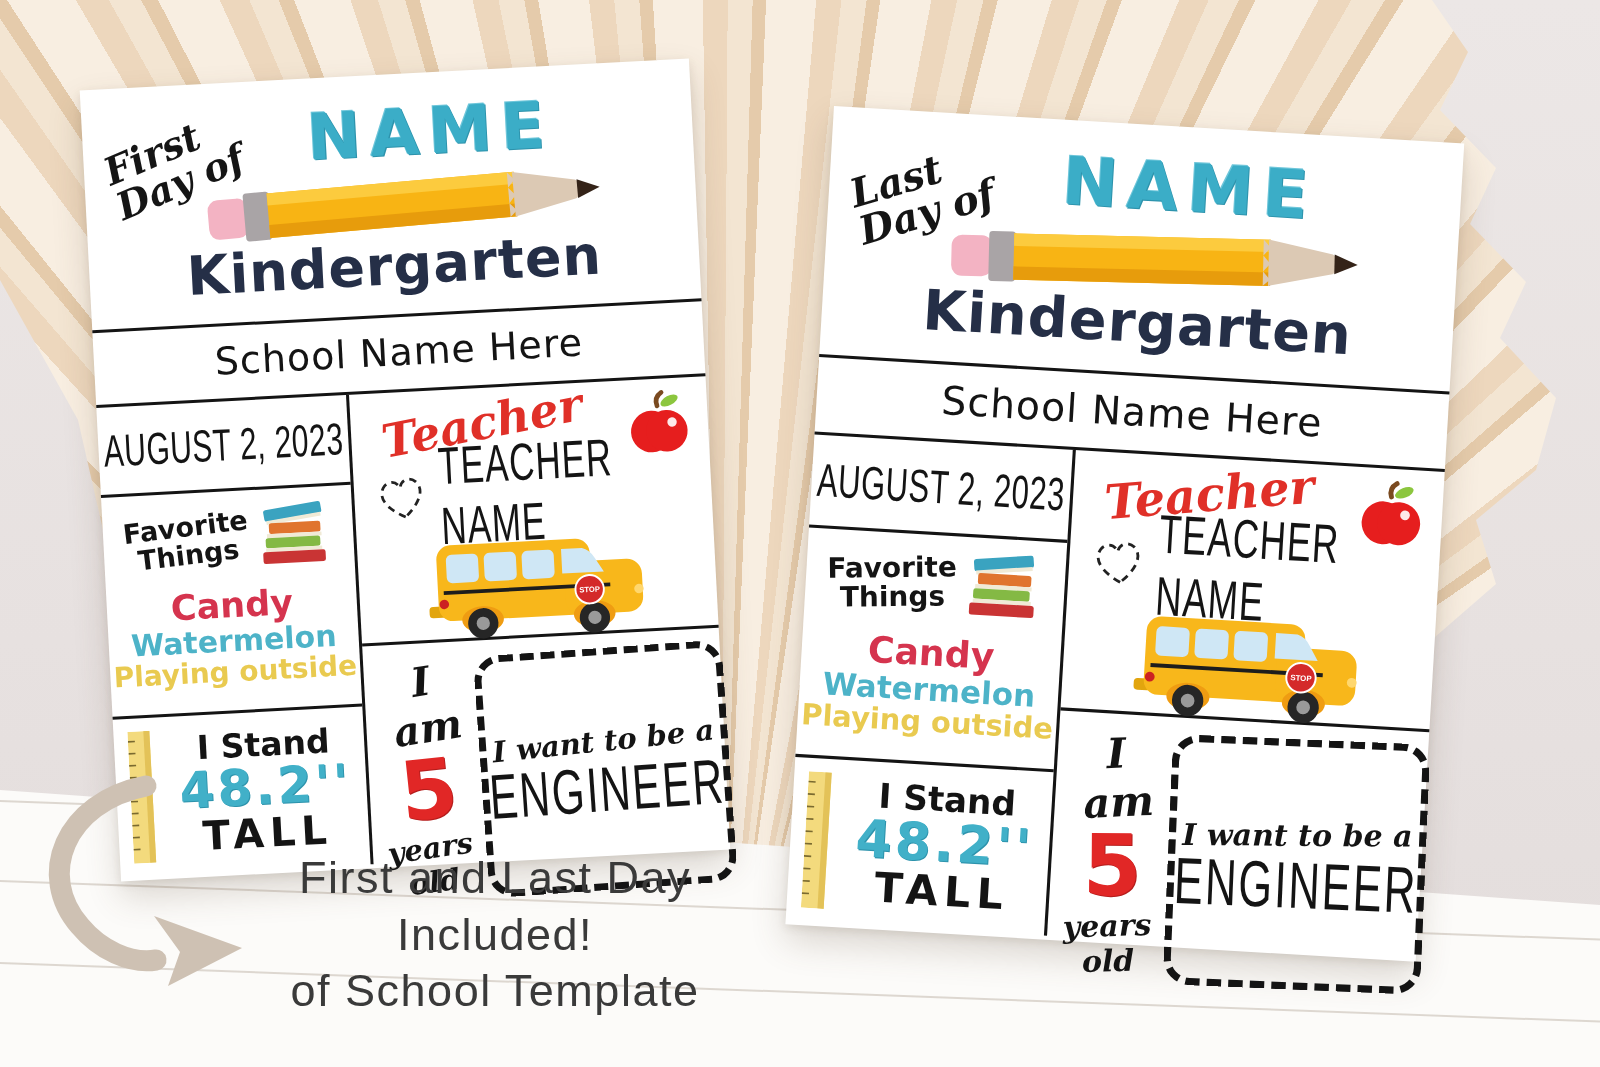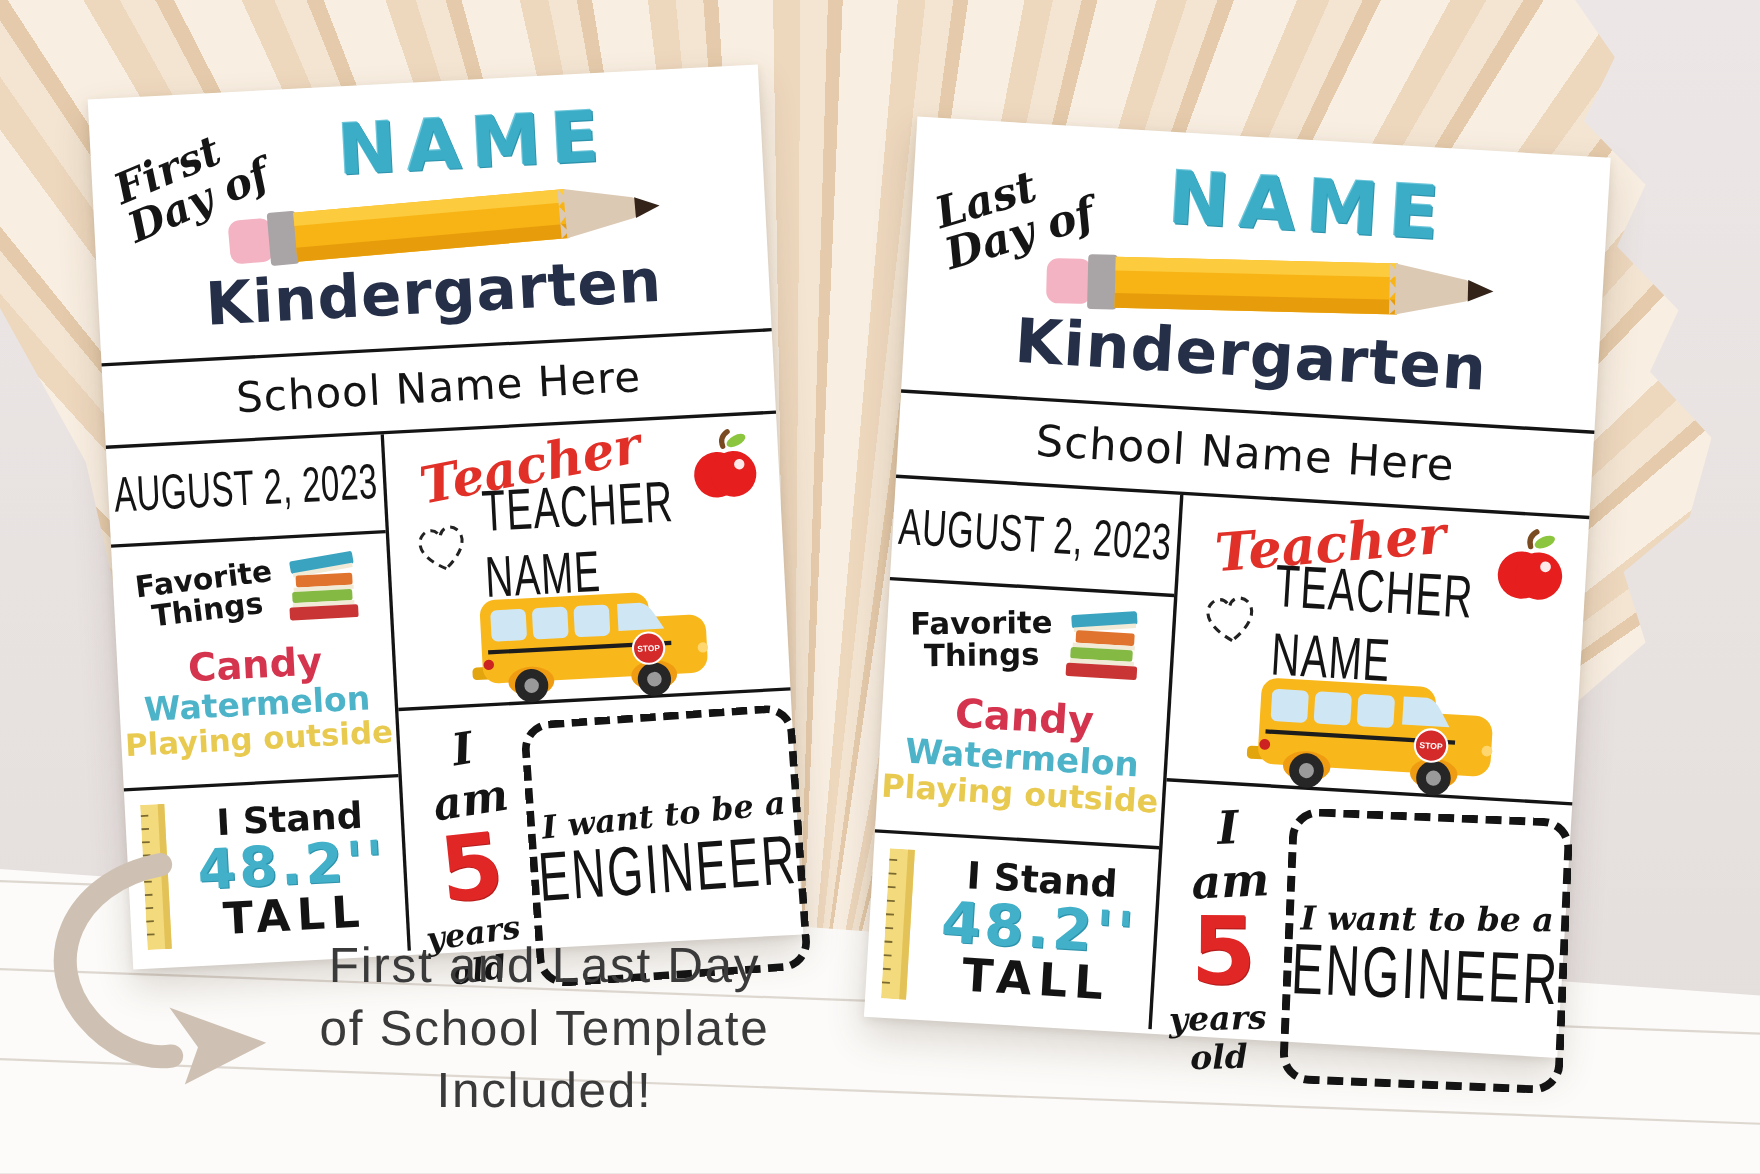--- a/index.html
+++ b/index.html
@@ -363,15 +363,15 @@
 
 <div class="arrow-wrap">
   <svg width="230" height="220" viewBox="0 0 230 220">
     <path d="M118 18 C 36 34, 8 108, 52 158 C 72 182, 102 196, 128 192" fill="none" stroke="#cec1b3" stroke-width="21" stroke-linecap="round"></path>
     <path d="M126 148 L214 180 L140 218 L152 184 Z" fill="#cec1b3"></path>
   </svg>
 </div>
 
 <div class="caption">
   <div>First and Last Day</div>
+  <div>Included!</div>
   <div>of School Template</div>
-  <div>Included!</div>
 </div>
 
 </body></html>

